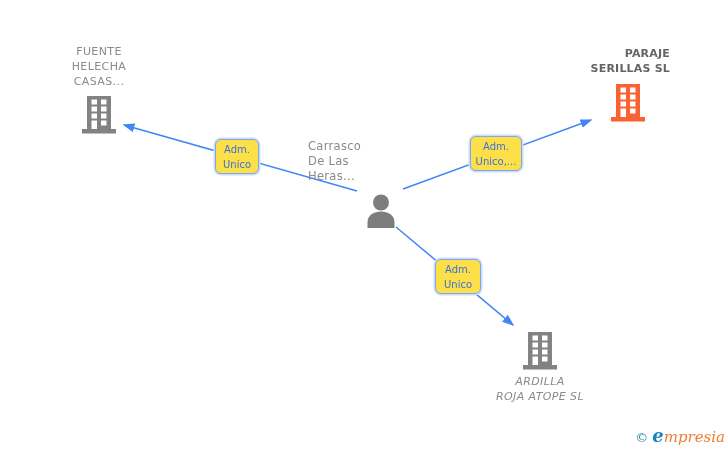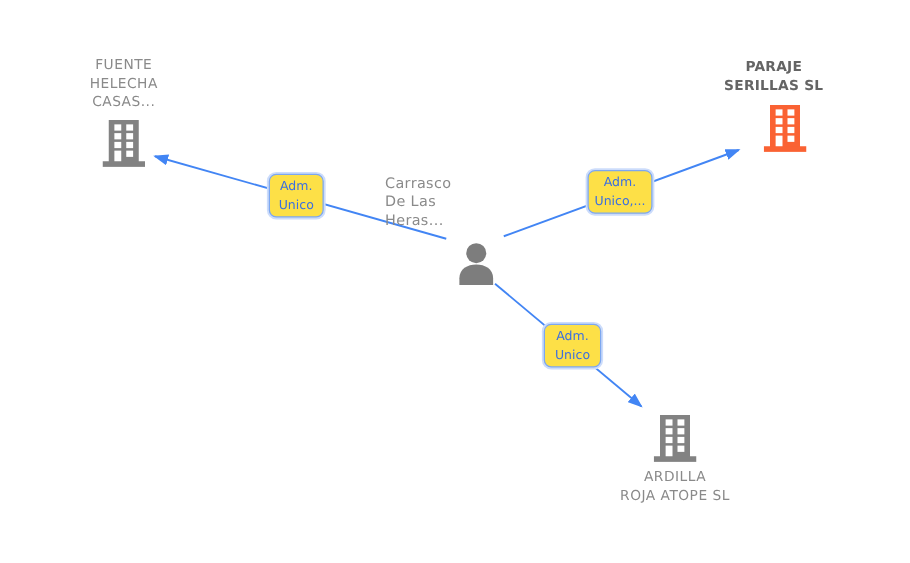--- a/index.html
+++ b/index.html
@@ -81,21 +81,21 @@
         <rect x="19" y="10.5" width="5.5" height="5" fill="#fff"></rect>
         <rect x="9.5" y="17.5" width="5.5" height="5" fill="#fff"></rect>
         <rect x="19" y="17.5" width="5.5" height="5" fill="#fff"></rect>
         <rect x="9.5" y="24.5" width="5.5" height="8.5" fill="#fff"></rect>
         <rect x="19" y="24.5" width="5.5" height="5" fill="#fff"></rect>
       </svg>
     </span>
   </div>
 
   <div class="node">
-    <div class="company-label bold" style="left:549px; top:46px;">PARAJE
+    <div class="company-label bold" style="left:530px; top:46px;text-align:right;">PARAJE
 SERILLAS SL</div>
     <span class="icon-wrap building-orange" style="left:611px; top:84px;">
       <svg width="35" height="38" viewBox="0 0 35 38">
         <rect x="5" y="0" width="24" height="34" fill="currentColor"></rect>
         <rect x="0" y="33" width="34" height="4.5" fill="currentColor"></rect>
         <rect x="9.5" y="3.5" width="5.5" height="5" fill="#fff"></rect>
         <rect x="19" y="3.5" width="5.5" height="5" fill="#fff"></rect>
         <rect x="9.5" y="10.5" width="5.5" height="5" fill="#fff"></rect>
         <rect x="19" y="10.5" width="5.5" height="5" fill="#fff"></rect>
         <rect x="9.5" y="17.5" width="5.5" height="5" fill="#fff"></rect>
@@ -126,25 +126,28 @@
         <rect x="9.5" y="3.5" width="5.5" height="5" fill="#fff"></rect>
         <rect x="19" y="3.5" width="5.5" height="5" fill="#fff"></rect>
         <rect x="9.5" y="10.5" width="5.5" height="5" fill="#fff"></rect>
         <rect x="19" y="10.5" width="5.5" height="5" fill="#fff"></rect>
         <rect x="9.5" y="17.5" width="5.5" height="5" fill="#fff"></rect>
         <rect x="19" y="17.5" width="5.5" height="5" fill="#fff"></rect>
         <rect x="9.5" y="24.5" width="5.5" height="8.5" fill="#fff"></rect>
         <rect x="19" y="24.5" width="5.5" height="5" fill="#fff"></rect>
       </svg>
     </span>
-    <div class="company-label" style="left:470px; top:374px;">ARDILLA
+    <div class="company-label" style="left:470px; top:374px;font-style:italic;">ARDILLA
 ROJA ATOPE SL</div>
   </div>
 
   <div class="edge-label" style="left:215px; top:139px; width:44px; height:35px;">Adm.
 Unico</div>
   <div class="edge-label" style="left:470px; top:136px; width:52px; height:35px;">Adm.
 Unico,...</div>
   <div class="edge-label" style="left:435px; top:259px; width:46px; height:35px;">Adm.
 Unico</div>
 
+  <div class="logo">
+    <span class="copy">©</span><span class="brand-e">e</span><span class="brand-rest">mpresia</span>
+  </div>
 
 </div>
 
 </body></html>

